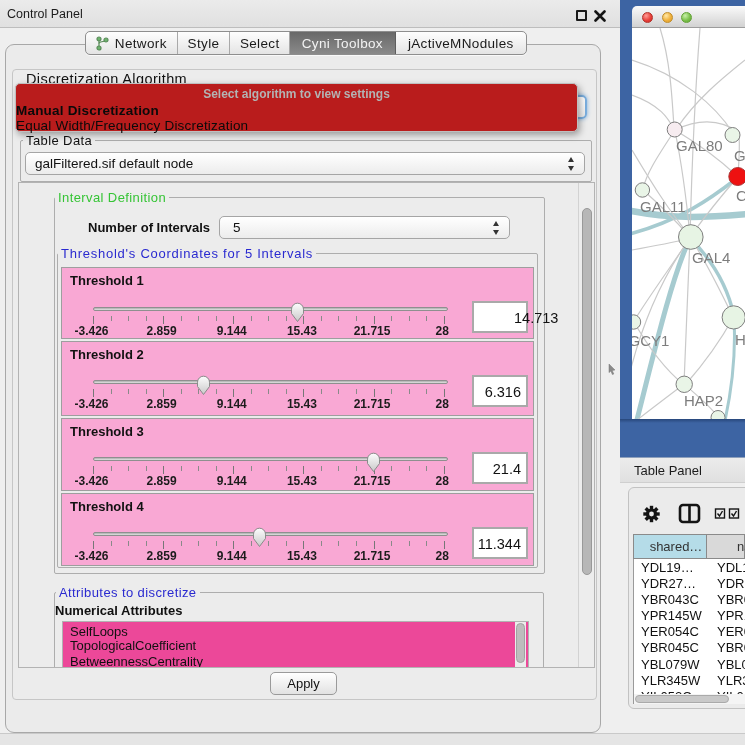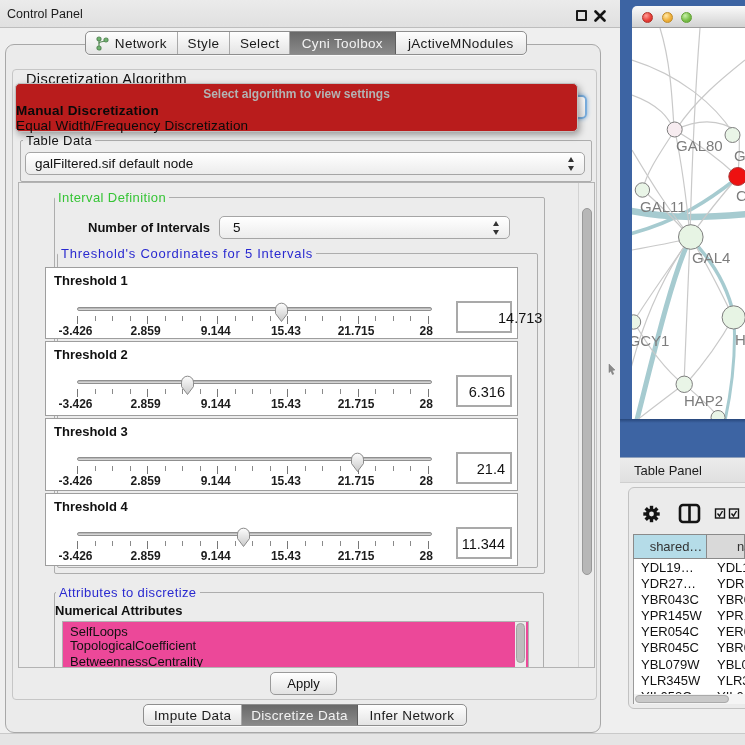--- a/index.html
+++ b/index.html
@@ -28,21 +28,21 @@
 .grp{position:absolute;border:1px solid #adadad;border-radius:2px;}
 .gt{position:absolute;font-size:13px;letter-spacing:0.4px;background:#ececec;padding:0 3px;white-space:nowrap;}
 
 .combo{position:absolute;background:linear-gradient(#ffffff,#ececec);border:1px solid #a5a5a5;
  border-radius:5px;font-size:13.5px;color:#111;}
 .combo .cv{position:absolute;left:9px;top:3px;}
 .arr{position:absolute;width:0;height:0;border-left:3.5px solid transparent;border-right:3.5px solid transparent;}
 .au{border-bottom:5px solid #333;}
 .ad{border-top:5px solid #333;}
 
-.thp{position:absolute;left:26px;width:473px;border:1px solid #9e9e9e;background:#ffffff;}
+.thp{position:absolute;left:42px;width:473px;border:1px solid #9e9e9e;background:#f9a8d4;}
 .thp .tl{position:absolute;left:8px;top:4px;font-size:13px;font-weight:bold;color:#111;}
 .track{position:absolute;left:31px;width:355px;height:4px;border:1px solid #8f8f8f;border-radius:3px;
  background:linear-gradient(#adadad,#e3e3e3);}
 .ticksMin{position:absolute;left:31px;width:356px;height:5px;
  background:repeating-linear-gradient(to right,#8a8a8a 0,#8a8a8a 1px,transparent 1px,transparent 17.535px);}
 .ticksMaj{position:absolute;left:31px;width:356px;height:8px;
  background:repeating-linear-gradient(to right,#777 0,#777 1px,transparent 1px,transparent 70.15px);}
 .slbl{position:absolute;font-size:12px;font-weight:bold;color:#1c1c1c;transform:translateX(-50%);}
 .thumb{position:absolute;width:17px;height:22px;}
 .fld{position:absolute;left:410px;width:56px;height:32px;background:#fff;border:2px solid #a9a9a9;
@@ -377,19 +377,14 @@
   <div style="position:absolute;left:496px;top:439px;width:11px;height:58px;background:#ececec;"></div>
   <div style="position:absolute;left:497px;top:440px;width:9px;height:40px;background:#bdbdbd;border:1px solid #a2a2a2;border-radius:5px;"></div>
 
   <div id="vsb">
         <div id="vsbthumb"></div>
       </div>
 </div>
 
 <div class="abs" id="apply">Apply</div>
 
-<div class="seg" style="left:143px;top:704px;width:324px;height:22px;">
-  <div class="s" style="width:99px;">Impute Data</div>
-  <div class="s sel" style="width:116px;">Discretize Data</div>
-  <div class="s" style="width:109px;">Infer Network</div>
-</div>
 
 </div>
 
 </body></html>

